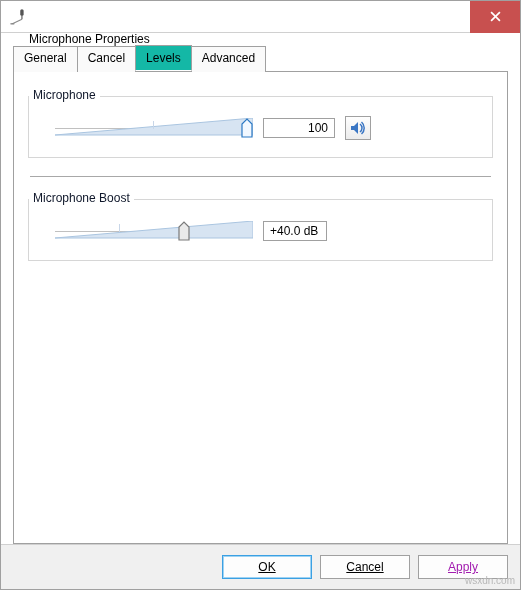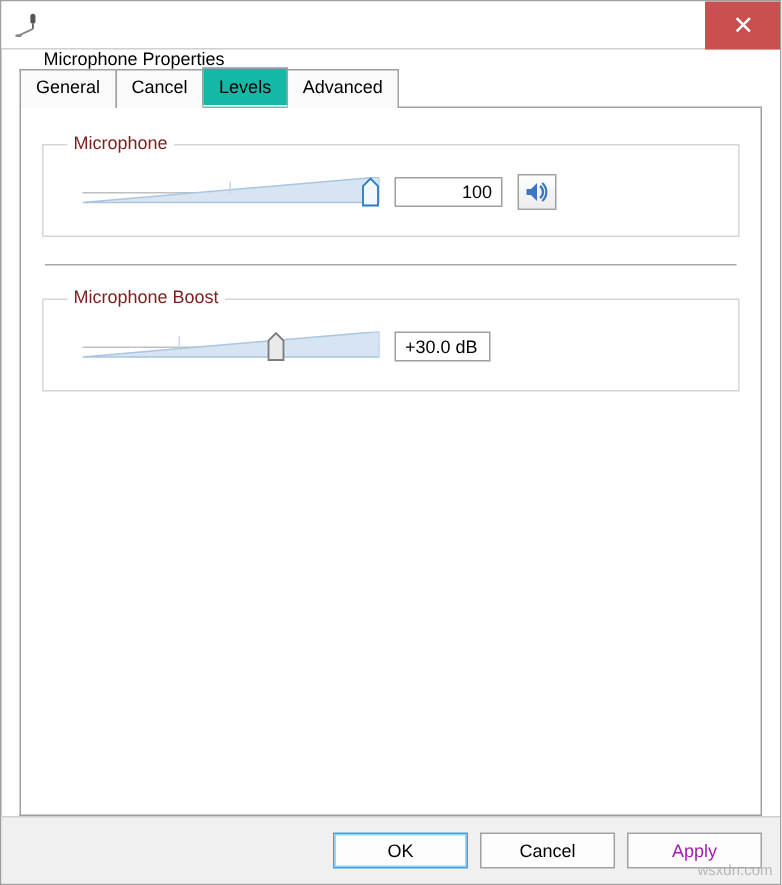--- a/index.html
+++ b/index.html
@@ -13,40 +13,40 @@
     .close-btn svg { width: 11px; height: 11px; }
 
     .tabstrip { margin: 12px 12px 0 12px; display: flex; border-bottom: 1px solid #a0a0a0; position: relative; }
     .tab { padding: 4px 10px; border: 1px solid #a0a0a0; border-bottom: none; background: #fff; margin-right: -1px; position: relative; top: 1px; cursor: default; }
     .tab.inactive { background: #fafafa; }
     .tab.active { background: #14b8a6; z-index: 2; border-bottom: 1px solid #fff; top: 0px; padding-top: 5px; padding-bottom: 5px; }
 
     .content { flex: 1; margin: 0 12px 0 12px; border: 1px solid #a0a0a0; border-top: none; padding: 24px 14px 14px 14px; background: #fff; }
 
     .group { border: 1px solid #d6d6d6; padding: 18px 12px 16px 12px; position: relative; margin-bottom: 18px; }
-    .group-title { position: absolute; top: -9px; left: 16px; background: #fff; padding: 0 4px; color: #7f1d1d; }
+    .group-title { position: absolute; top: -9px; left: 0; background: #fff; padding: 0 4px; color: #0f172a; }
 
     .row { display: flex; align-items: center; gap: 10px; }
 
     .slider-wrap { position: relative; width: 198px; height: 26px; margin-left: 14px; }
     .slider-track-base { position:absolute; left:0; right:0; top: 13px; height:1px; background:#c0c0c0; }
     .slider-wedge { position:absolute; left:0; top: 3px; height: 20px; width: 100%; }
     .slider-tick { position:absolute; top: 6px; width:1px; height:8px; background:#c8d6e8; }
     .slider-thumb { position:absolute; width:12px; height:20px; top:3px; }
     .slider-thumb svg { display:block; }
 
     .value-box { border: 1px solid #a0a0a0; background: #fff; padding: 2px 6px; min-width: 72px; text-align: right; }
     .value-box.tight { min-width: 64px; text-align: left; padding-left: 6px; }
 
     .speaker-btn { width: 26px; height: 24px; border: 1px solid #a0a0a0; background: linear-gradient(#fefefe,#ececec); display:flex; align-items:center; justify-content:center; }
 
     .sep { border: 0; border-top: 1px solid #a8a8a8; margin: 4px 2px 22px 2px; }
 
     .button-bar { display:flex; justify-content:flex-end; gap:8px; padding: 10px 12px; border-top: 1px solid #d0d0d0; background:#f0f0f0; }
-    .btn { width: 90px; height: 24px; border: 1px solid #a0a0a0; background:#fdfdfd; text-align:center; line-height:22px; }
+    .btn { width: 90px; height: 24px; border: 1px solid #a0a0a0; background:#fdfdfd; text-align:center; line-height:22px;text-decoration:underline; }
     .btn.default { border: 1px solid #3ba0e3; box-shadow: inset 0 0 0 1px #9fd3f3; }
     .btn.disabled { color: #a21caf; }
 
     .watermark { position:absolute; bottom: 4px; right: 6px; font-size: 10px; color:#b8b8b8; }
   </style>
 </head>
 <body>
 
 <div class="window">
   <div class="titlebar">
@@ -113,21 +113,21 @@
             <polygon points="0,17 198,0 198,17" fill="#d7e4f2" stroke="#aac5e0" stroke-width="1"></polygon>
           </svg>
           <div class="slider-tick" style="left:64px;"></div>
           <div class="slider-tick" style="left:130px;"></div>
           <div class="slider-thumb" id="boost-thumb" style="left: 122.76px;">
             <svg viewBox="0 0 12 20">
               <polygon points="1,19 1,6 6,1 11,6 11,19" fill="#eaeaea" stroke="#7a7a7a" stroke-width="1.2"></polygon>
             </svg>
           </div>
         </div>
-        <div class="value-box tight">+30.0 dB</div>
+        <div class="value-box tight">+40.0 dB</div>
       </div>
     </div>
 
   </div>
 
   <div class="button-bar">
     <div class="btn default">OK</div>
     <div class="btn">Cancel</div>
     <div class="btn disabled">Apply</div>
   </div>

